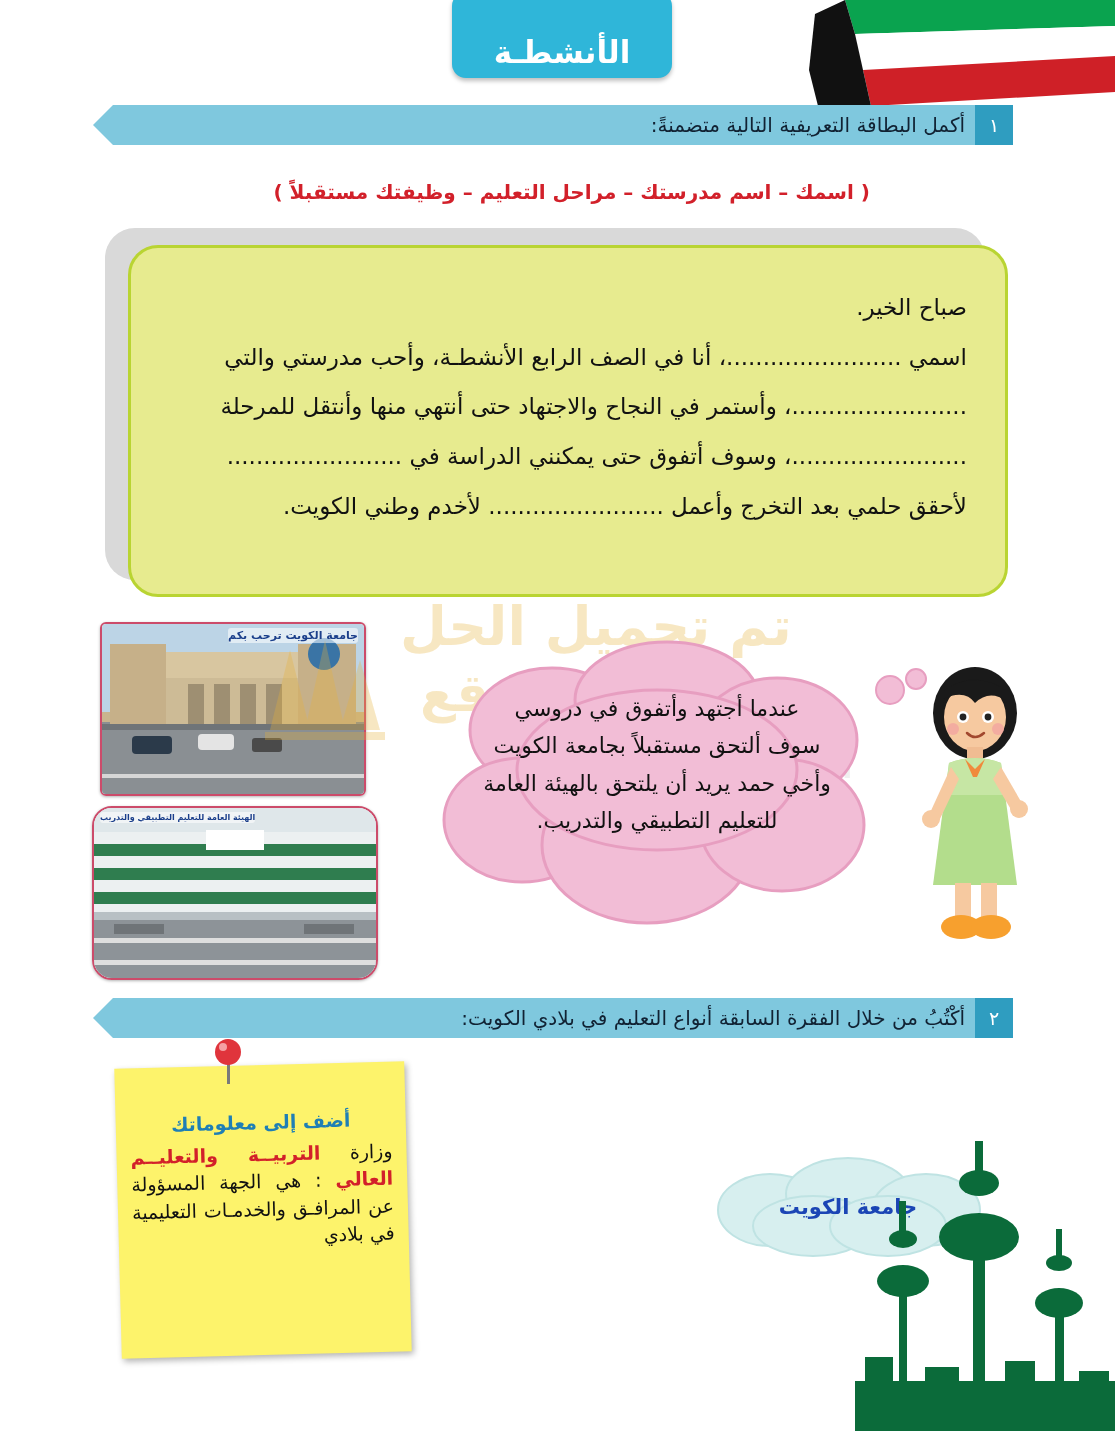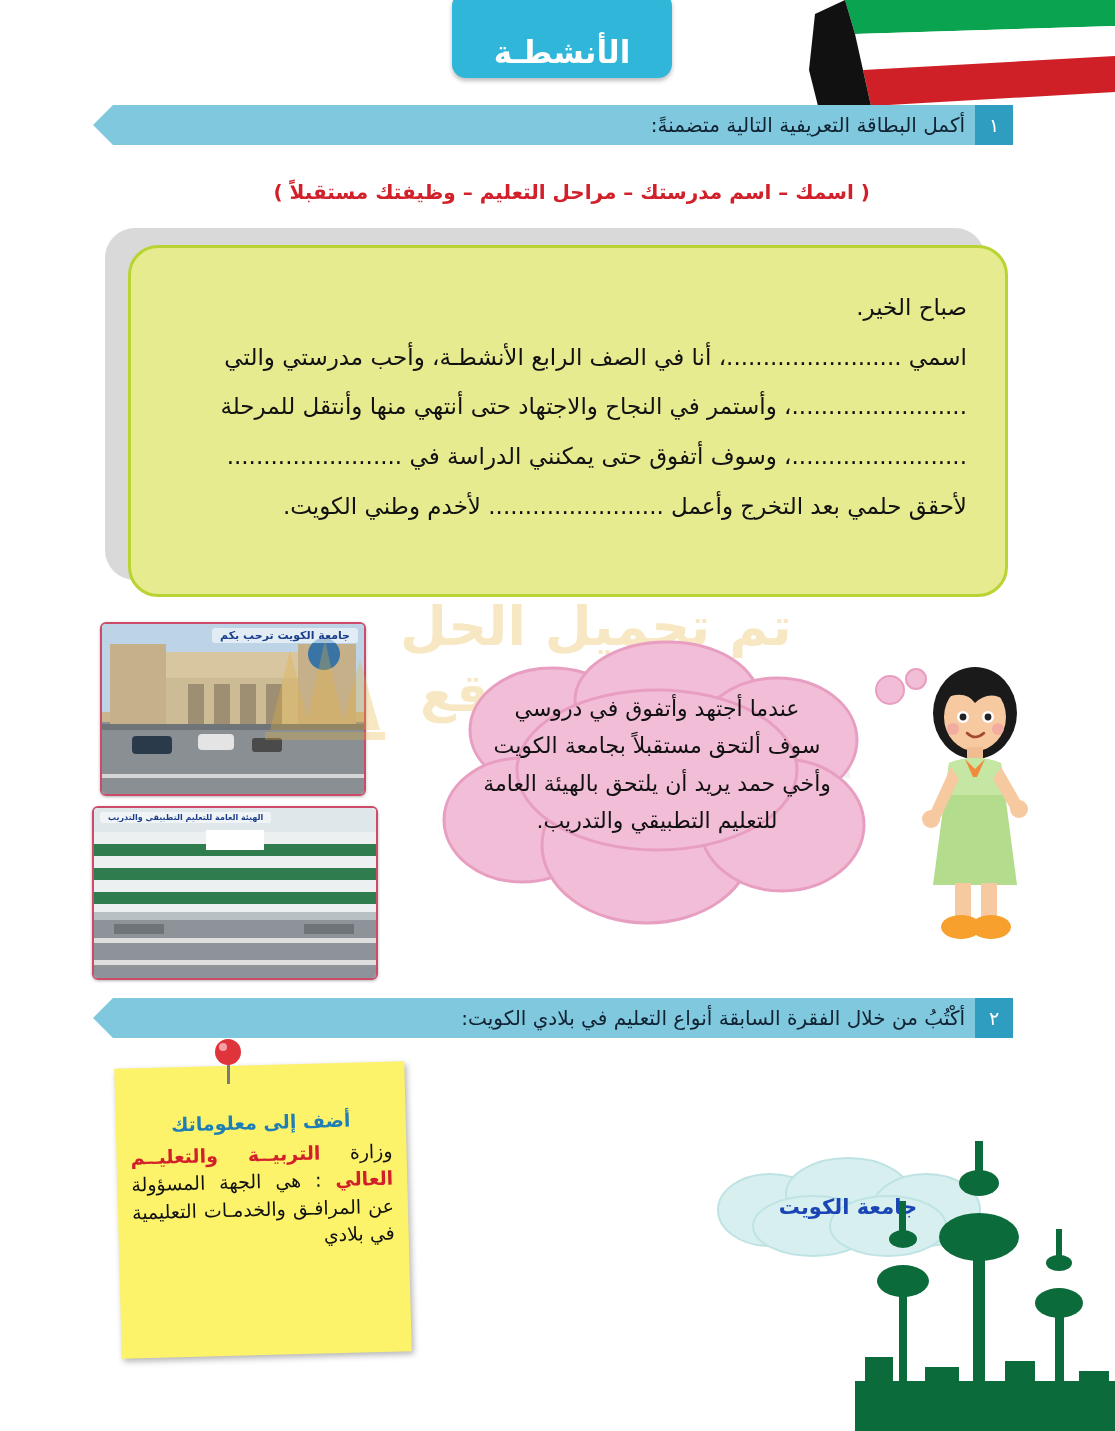--- a/index.html
+++ b/index.html
@@ -67,21 +67,21 @@
   }
   .card p.first{text-align:right;}
 
   
   .photo{
     position:absolute;border:2px solid #cc4b6a;border-radius:6px;overflow:hidden;
     box-shadow:0 1px 3px rgba(0,0,0,.3);
   }
   .photo .cap{
     position:absolute;top:4px;right:6px;font-size:11px;color:#1b3f8b;font-weight:bold;
-    background:rgba(255,255,255,.55);padding:1px 8px;border-radius:3px;
+    background:rgba(255,255,255,.55);padding:1px 0;border-radius:3px;
   }
 
   
   .cloud-big{
     position:absolute;left:432px;top:640px;width:450px;height:300px;
   }
   .cloud-text{
     position:absolute;left:452px;top:690px;width:410px;
     text-align:center;font-size:22px;color:#111;line-height:1.7;
   }
@@ -187,21 +187,21 @@
       <rect x="30" y="112" width="40" height="18" rx="4" fill="#2b3a4a"></rect>
       <rect x="96" y="110" width="36" height="16" rx="4" fill="#e4e4e4"></rect>
       <rect x="150" y="114" width="30" height="14" rx="3" fill="#4a4a4a"></rect>
       <rect x="0" y="150" width="262" height="4" fill="#d6d6d6"></rect>
       <rect x="0" y="100" width="262" height="6" fill="#6f7478"></rect>
       <circle cx="222" cy="30" r="16" fill="#2a6ea8" opacity="0.9"></circle>
     </svg>
     <span class="cap">جامعة الكويت ترحب بكم</span>
   </div>
 
-  <div class="photo" style="left:92px;top:806px;width:282px;height:170px;">
+  <div class="photo" style="left:92px;top:806px;width:282px;height:170px;border-radius:20px;">
     <svg width="282" height="170" viewBox="0 0 282 170">
       <rect width="282" height="170" fill="#cfd9df"></rect>
       <rect y="0" width="282" height="24" fill="#dfe7ea"></rect>
       <rect x="0" y="24" width="282" height="86" fill="#ecf0f1"></rect>
       <rect x="0" y="36" width="282" height="12" fill="#2f7d4f"></rect>
       <rect x="0" y="60" width="282" height="12" fill="#2f7d4f"></rect>
       <rect x="0" y="84" width="282" height="12" fill="#2f7d4f"></rect>
       <rect x="0" y="104" width="282" height="8" fill="#b8c0c4"></rect>
       <rect x="0" y="112" width="282" height="58" fill="#8d9398"></rect>
       <rect x="0" y="130" width="282" height="5" fill="#dedede"></rect>

